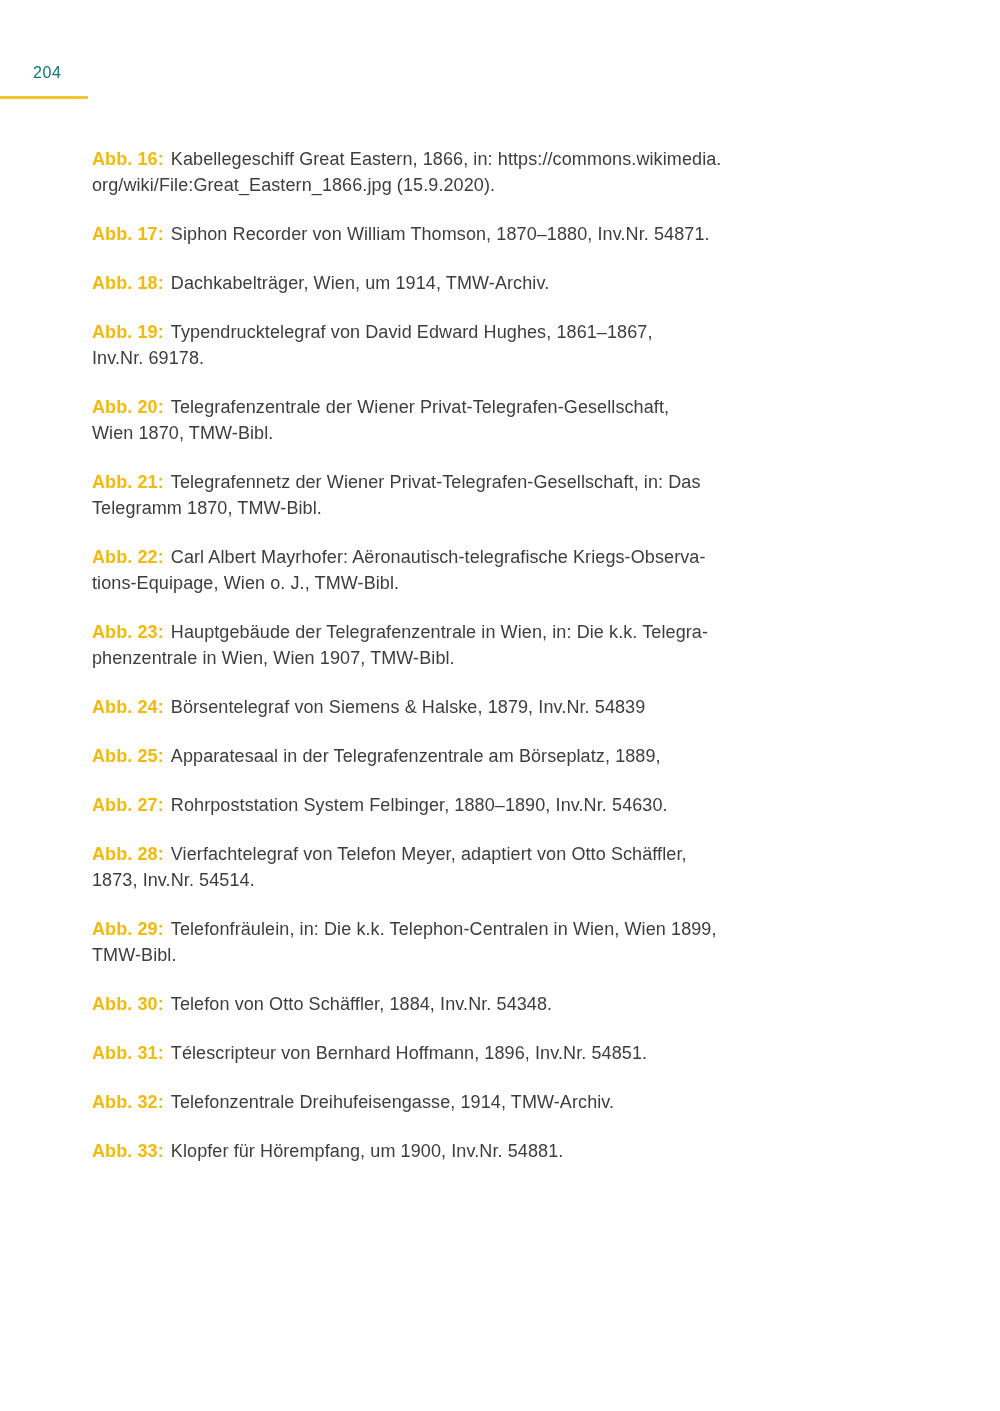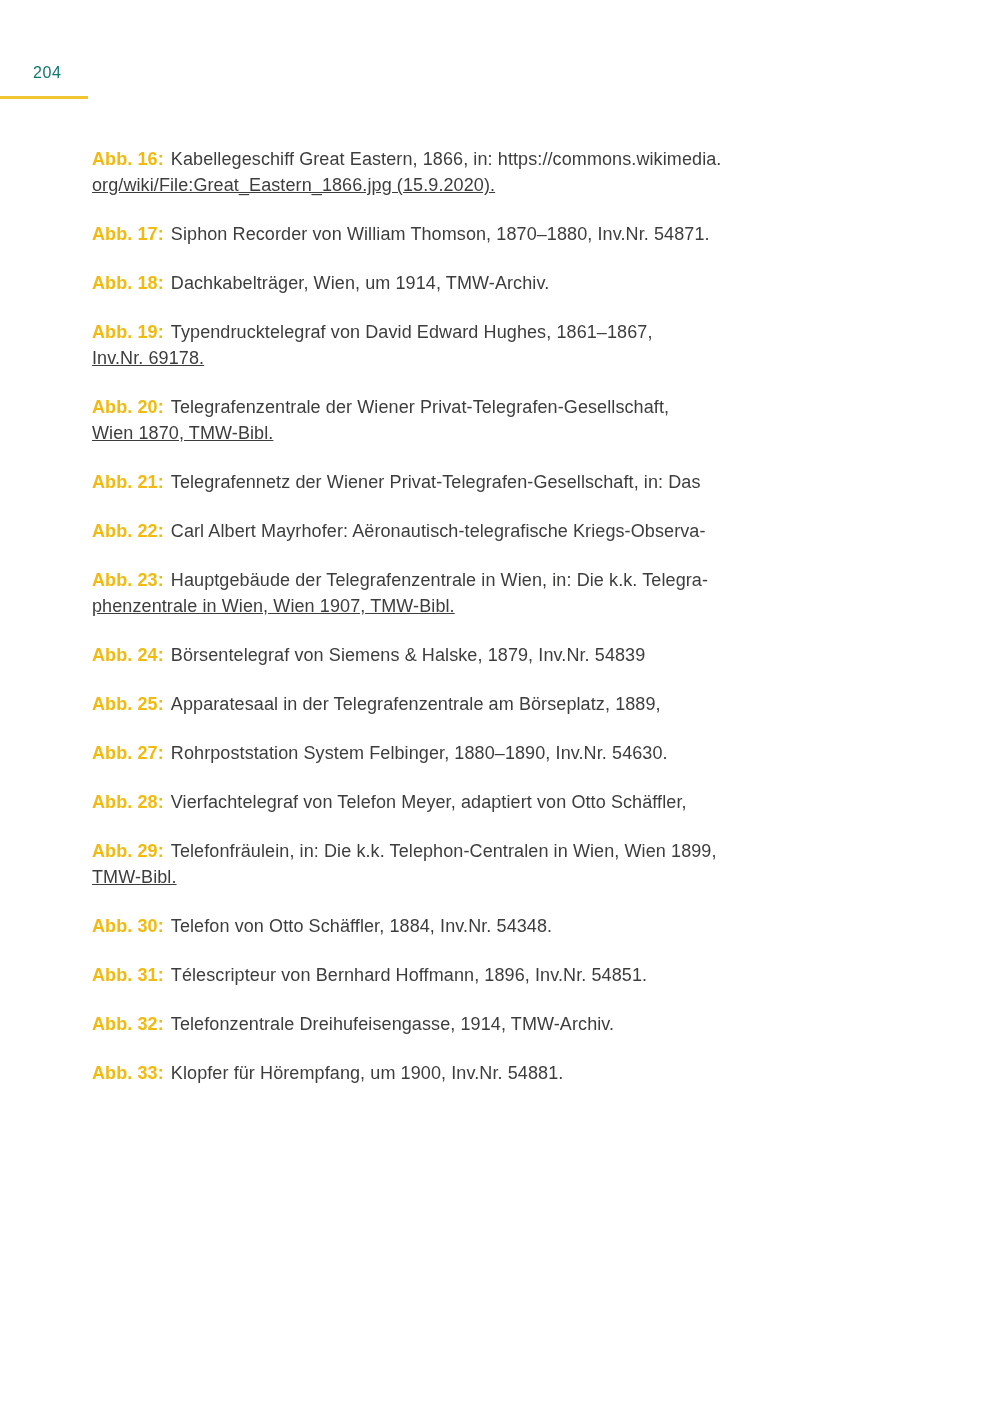--- a/index.html
+++ b/index.html
@@ -41,21 +41,21 @@
     font-size: 18px;
     line-height: 26px;
     letter-spacing: 0.1px;
   }
   .label {
     color: #f2b90e;
     font-weight: 700;
     margin-right: 7px;
     white-space: nowrap;
   }
-  .block { display: block; text-decoration: underline; }
+  .block { display: block; }
   span[data-bind]:empty { display: none !important; }
 </style>
 </head>
 <body>
 
 <div class="page">
 
   <header>
     <div class="pagenum" data-bind="page.number">204</div>
     <div class="rule"></div>
@@ -66,34 +66,34 @@
       <p class="entry"><span class="label" data-bind="entries.0.label">Abb. 16:</span><span data-bind="entries.0.line1">Kabellegeschiff Great Eastern, 1866, in: https://commons.wikimedia.</span><span class="block" data-bind="entries.0.line2">org/wiki/File:Great_Eastern_1866.jpg (15.9.2020).</span></p>
 
       <p class="entry"><span class="label" data-bind="entries.1.label">Abb. 17:</span><span data-bind="entries.1.line1">Siphon Recorder von William Thomson, 1870–1880, Inv.Nr. 54871.</span></p>
 
       <p class="entry"><span class="label" data-bind="entries.2.label">Abb. 18:</span><span data-bind="entries.2.line1">Dachkabelträger, Wien, um 1914, TMW-Archiv.</span></p>
 
       <p class="entry"><span class="label" data-bind="entries.3.label">Abb. 19:</span><span data-bind="entries.3.line1">Typendrucktelegraf von David Edward Hughes, 1861–1867,</span><span class="block" data-bind="entries.3.line2">Inv.Nr. 69178.</span></p>
 
       <p class="entry"><span class="label" data-bind="entries.4.label">Abb. 20:</span><span data-bind="entries.4.line1">Telegrafenzentrale der Wiener Privat-Telegrafen-Gesellschaft,</span><span class="block" data-bind="entries.4.line2">Wien 1870, TMW-Bibl.</span></p>
 
-      <p class="entry"><span class="label" data-bind="entries.5.label">Abb. 21:</span><span data-bind="entries.5.line1">Telegrafennetz der Wiener Privat-Telegrafen-Gesellschaft, in: Das</span></p>
+      <p class="entry"><span class="label" data-bind="entries.5.label">Abb. 21:</span><span data-bind="entries.5.line1">Telegrafennetz der Wiener Privat-Telegrafen-Gesellschaft, in: Das</span><span class="block" data-bind="entries.5.line2">Telegramm 1870, TMW-Bibl.</span></p>
 
-      <p class="entry"><span class="label" data-bind="entries.6.label">Abb. 22:</span><span data-bind="entries.6.line1">Carl Albert Mayrhofer: Aëronautisch-telegrafische Kriegs-Observa-</span></p>
+      <p class="entry"><span class="label" data-bind="entries.6.label">Abb. 22:</span><span data-bind="entries.6.line1">Carl Albert Mayrhofer: Aëronautisch-telegrafische Kriegs-Observa-</span><span class="block" data-bind="entries.6.line2">tions-Equipage, Wien o. J., TMW-Bibl.</span></p>
 
       <p class="entry"><span class="label" data-bind="entries.7.label">Abb. 23:</span><span data-bind="entries.7.line1">Hauptgebäude der Telegrafenzentrale in Wien, in: Die k.k. Telegra-</span><span class="block" data-bind="entries.7.line2">phenzentrale in Wien, Wien 1907, TMW-Bibl.</span></p>
 
       <p class="entry"><span class="label" data-bind="entries.8.label">Abb. 24:</span><span data-bind="entries.8.line1">Börsentelegraf von Siemens &amp; Halske, 1879, Inv.Nr. 54839</span></p>
 
       <p class="entry"><span class="label" data-bind="entries.9.label">Abb. 25:</span><span data-bind="entries.9.line1">Apparatesaal in der Telegrafenzentrale am Börseplatz, 1889,</span></p>
 
 
       <p class="entry"><span class="label" data-bind="entries.11.label">Abb. 27:</span><span data-bind="entries.11.line1">Rohrpoststation System Felbinger, 1880–1890, Inv.Nr. 54630.</span></p>
 
-      <p class="entry"><span class="label" data-bind="entries.12.label">Abb. 28:</span><span data-bind="entries.12.line1">Vierfachtelegraf von Telefon Meyer, adaptiert von Otto Schäffler,</span></p>
+      <p class="entry"><span class="label" data-bind="entries.12.label">Abb. 28:</span><span data-bind="entries.12.line1">Vierfachtelegraf von Telefon Meyer, adaptiert von Otto Schäffler,</span><span class="block" data-bind="entries.12.line2">1873, Inv.Nr. 54514.</span></p>
 
       <p class="entry"><span class="label" data-bind="entries.13.label">Abb. 29:</span><span data-bind="entries.13.line1">Telefonfräulein, in: Die k.k. Telephon-Centralen in Wien, Wien 1899,</span><span class="block" data-bind="entries.13.line2">TMW-Bibl.</span></p>
 
       <p class="entry"><span class="label" data-bind="entries.14.label">Abb. 30:</span><span data-bind="entries.14.line1">Telefon von Otto Schäffler, 1884, Inv.Nr. 54348.</span></p>
 
       <p class="entry"><span class="label" data-bind="entries.15.label">Abb. 31:</span><span data-bind="entries.15.line1">Télescripteur von Bernhard Hoffmann, 1896, Inv.Nr. 54851.</span></p>
 
       <p class="entry"><span class="label" data-bind="entries.16.label">Abb. 32:</span><span data-bind="entries.16.line1">Telefonzentrale Dreihufeisengasse, 1914, TMW-Archiv.</span></p>
 
       <p class="entry"><span class="label" data-bind="entries.17.label">Abb. 33:</span><span data-bind="entries.17.line1">Klopfer für Hörempfang, um 1900, Inv.Nr. 54881.</span></p>

